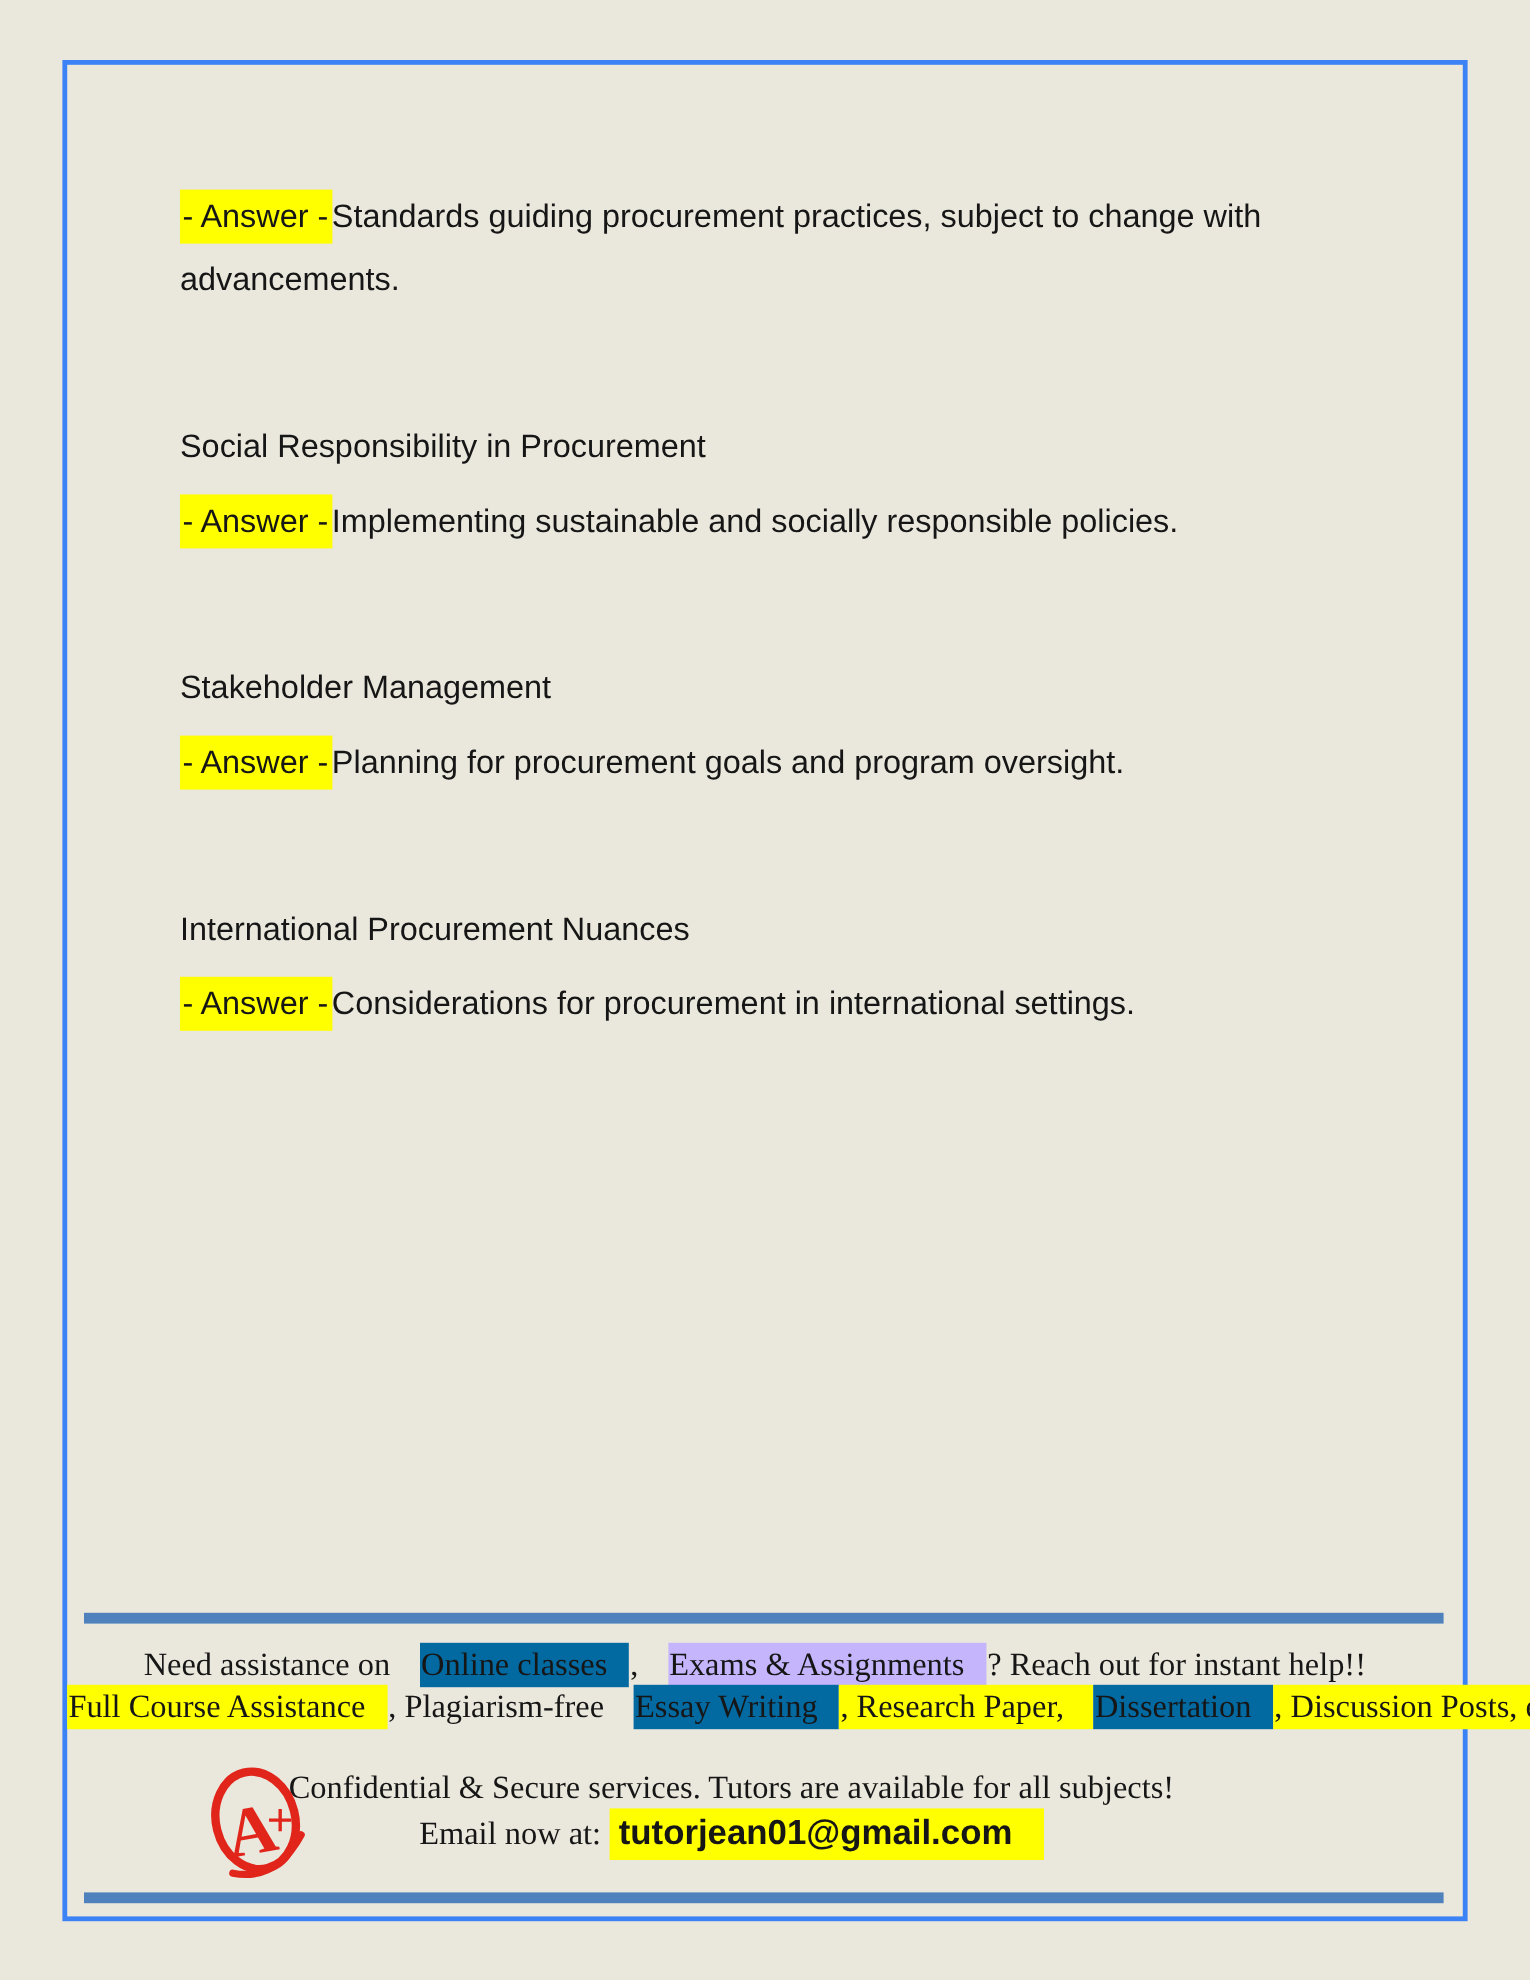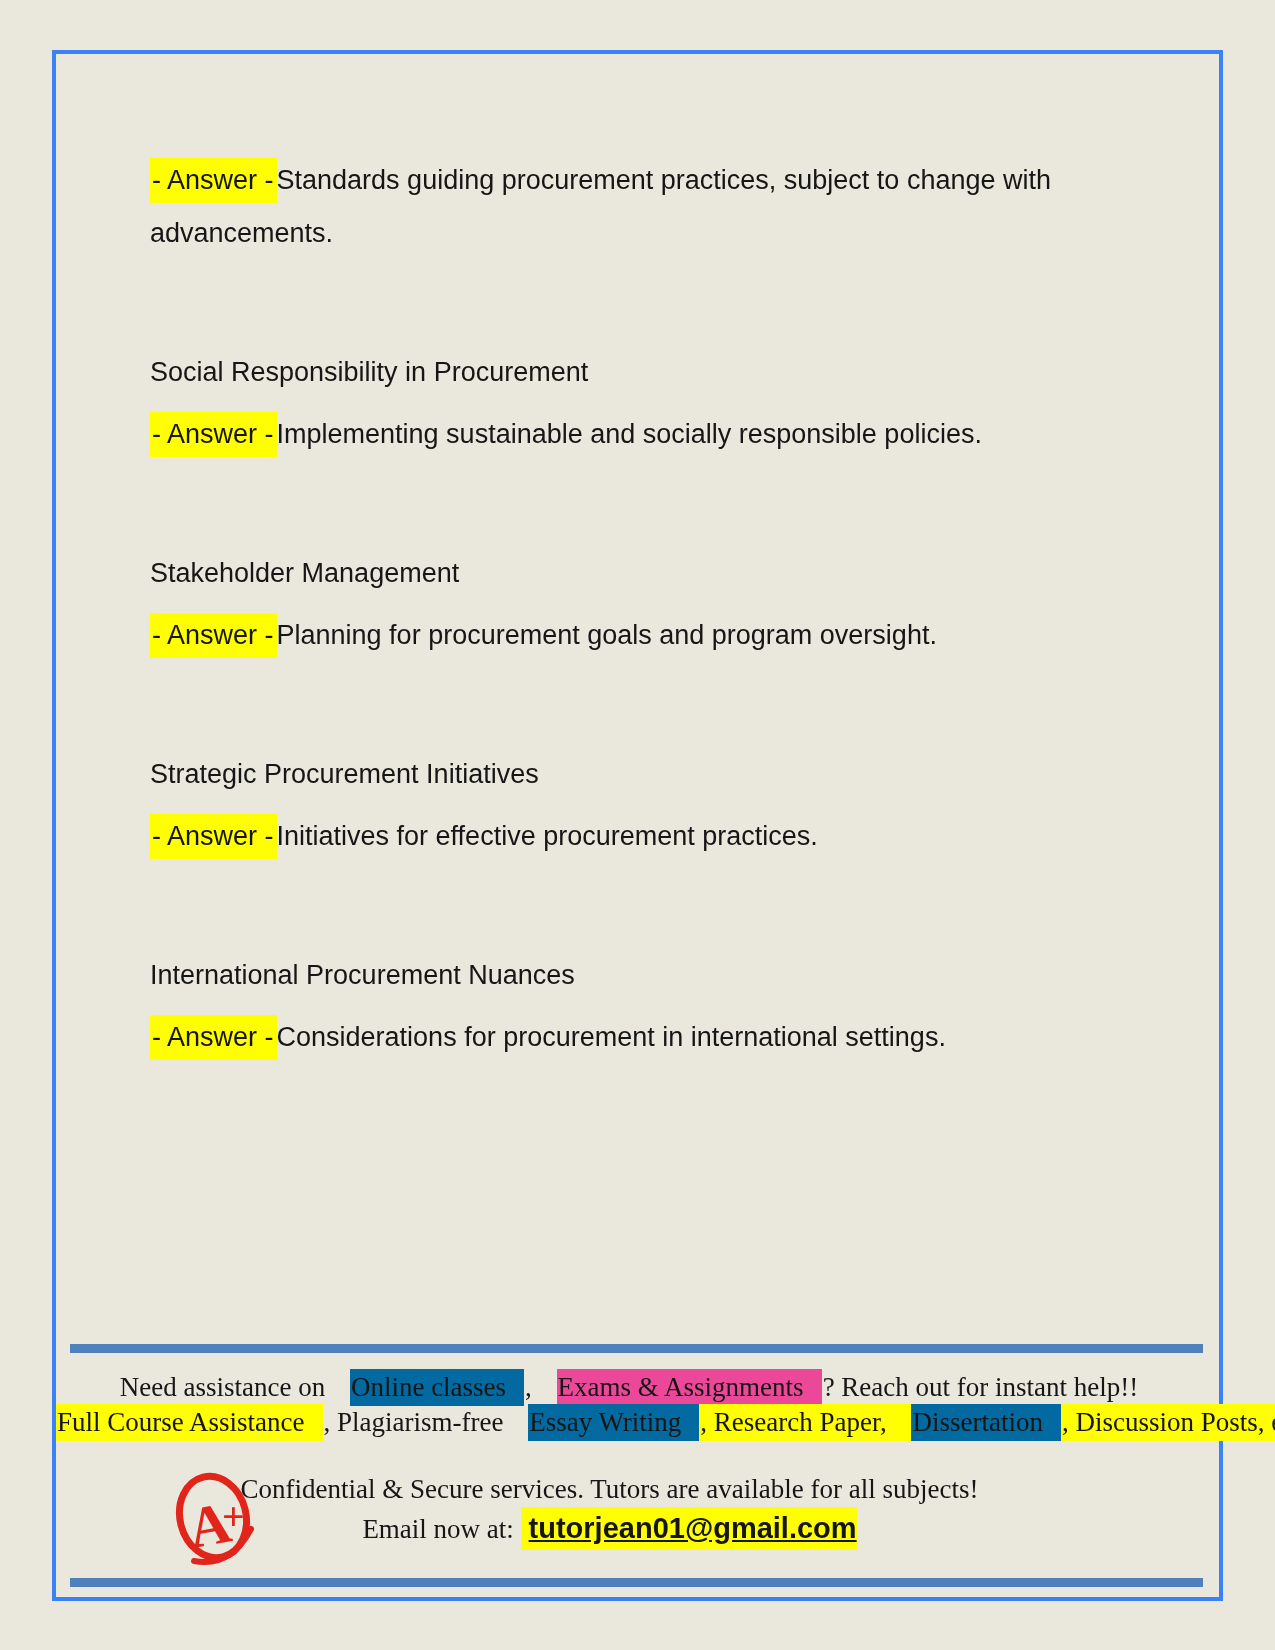--- a/index.html
+++ b/index.html
@@ -37,21 +37,21 @@
     font-weight: normal;
   }
   .qa-answer {
     margin: 0;
   }
   .qa-section:first-child .qa-answer {
     margin-top: 0;
   }
   .hl-yellow { background: #ffff00; }
   .hl-cyan   { background: #0369a1; }
-  .hl-green  { background: #ec4899; }
+  .hl-green  { background: #c4b5fd; }
   .answer-label {
     background: #ffff00;
     padding: 7px 3px 8px 2px;
   }
   
   .footer {
     position: absolute;
     top: 1290px;
     left: 0;
     right: 0;
@@ -102,22 +102,21 @@
     font-family: "Liberation Serif", serif;
     font-size: 27px;
     line-height: 40px;
     margin: 2px 0 0 0;
   }
   .email-value {
     font-family: "Liberation Sans", sans-serif;
     font-weight: bold;
     font-size: 29px;
     background: #ffff00;
-    padding: 5px 0 6px 8px;
-    text-decoration: underline;
+    padding: 5px 26px 6px 8px;
   }
   .divider-bottom {
     margin-top: 29px;
   }
 </style>
 </head>
 <body>
 
 <div class="frame">
 
@@ -128,24 +127,20 @@
       </div>
       <div class="qa-section">
         <p class="qa-heading">Social Responsibility in Procurement</p>
         <p class="qa-answer"><span class="answer-label">- Answer -</span><span>Implementing sustainable and socially responsible policies.</span></p>
       </div>
       <div class="qa-section">
         <p class="qa-heading">Stakeholder Management</p>
       </div>
       <div class="qa-section">
         <p class="qa-answer"><span class="answer-label">- Answer -</span><span>Planning for procurement goals and program oversight.</span></p>
-      </div>
-      <div class="qa-section">
-        <p class="qa-heading">Strategic Procurement Initiatives</p>
-        <p class="qa-answer"><span class="answer-label">- Answer -</span><span>Initiatives for effective procurement practices.</span></p>
       </div>
       <div class="qa-section">
         <p class="qa-heading">International Procurement Nuances</p>
         <p class="qa-answer"><span class="answer-label">- Answer -</span><span>Considerations for procurement in international settings.</span></p>
       </div>
     </div>
 
   <div class="footer">
     <div class="divider"></div>
 

